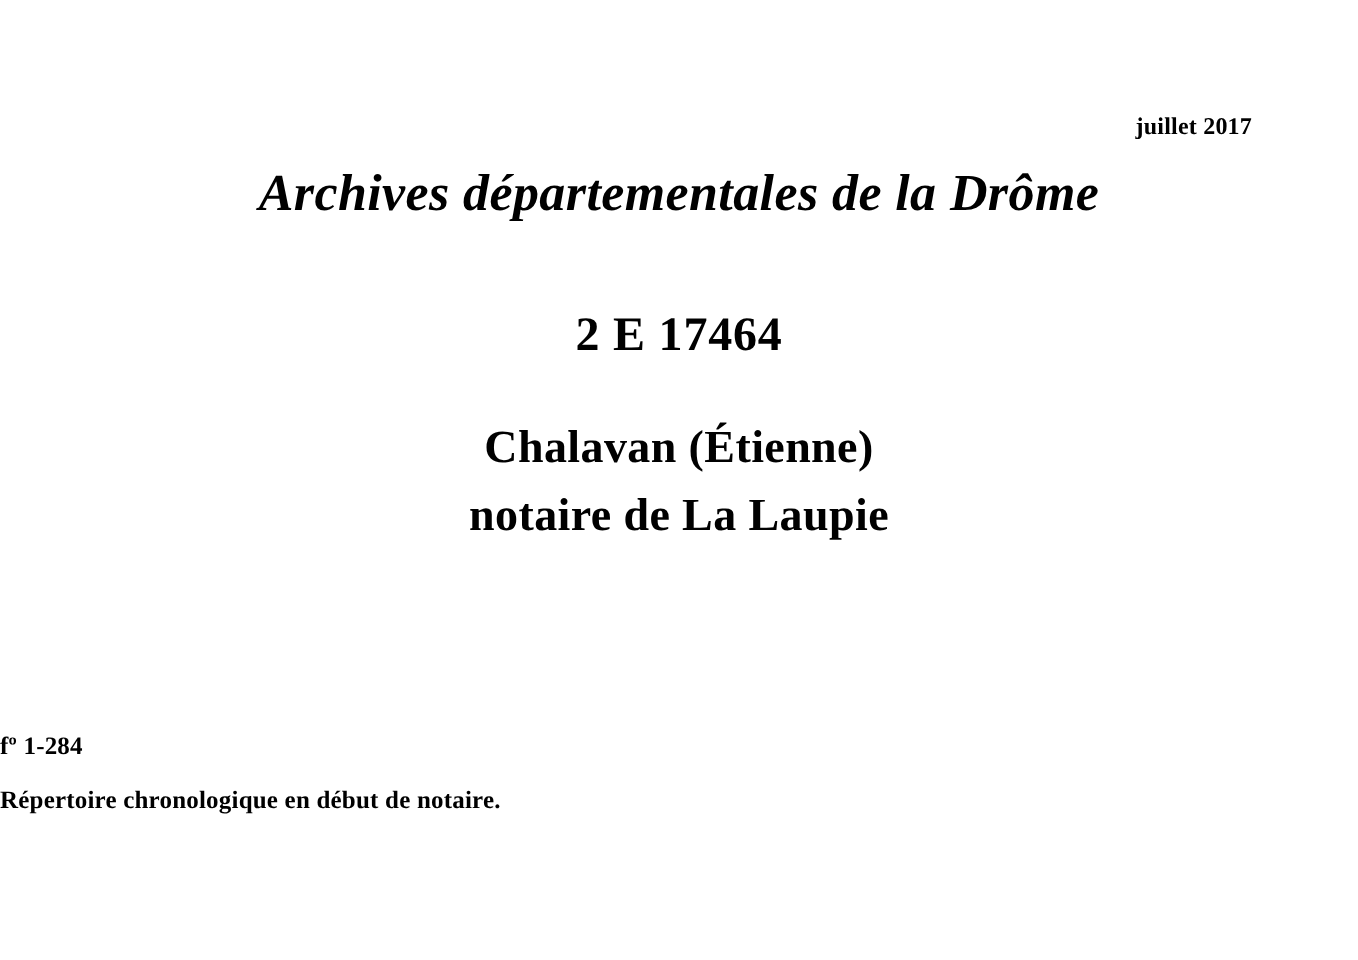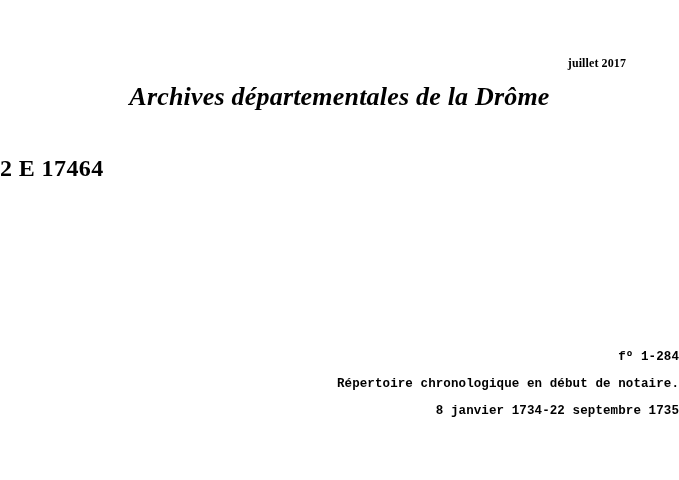--- a/index.html
+++ b/index.html
@@ -38,21 +38,21 @@
     font-size: 26px;
     font-weight: bold;
     letter-spacing: 0.2px;
     font-style: italic;
   }
   .reference {
     position: absolute;
     top: 155px;
     left: 0;
     width: 679px;
-    text-align: left;
+    text-align: center;
     font-size: 24px;
     font-weight: bold;
     letter-spacing: 0.4px;
   }
   .notary-block {
     position: absolute;
     top: 207px;
     left: 0;
     width: 679px;
     text-align: center;
@@ -64,44 +64,46 @@
     letter-spacing: 0.2px;
   }
   .notary-role {
     font-size: 23px;
     font-weight: bold;
     line-height: 34px;
     letter-spacing: 0.2px;
   }
   .details {
     position: absolute;
-    top: 344px;
+    top: 360px;
     left: 0;
     width: 679px;
-    text-align: right;
-    font-family: Liberation Mono, monospace;
+    text-align: left;
   }
   .details div {
     font-size: 12.5px;
     font-weight: bold;
     line-height: 27px;
     letter-spacing: 0.1px;
   }
 </style>
 </head>
 <body>
 
 <div class="page">
 
   <div class="date-line">juillet 2017</div>
 
   <div class="institution">Archives départementales de la Drôme</div>
 
   <div class="reference">2 E 17464</div>
 
+  <div class="notary-block">
+    <div class="notary-name">Chalavan (Étienne)</div>
+    <div class="notary-role">notaire de La Laupie</div>
+  </div>
 
   <div class="details">
     <div>fº 1-284</div>
     <div>Répertoire chronologique en début de notaire.</div>
-    <div>8 janvier 1734-22 septembre 1735</div>
   </div>
 
 </div>
 
 </body></html>

